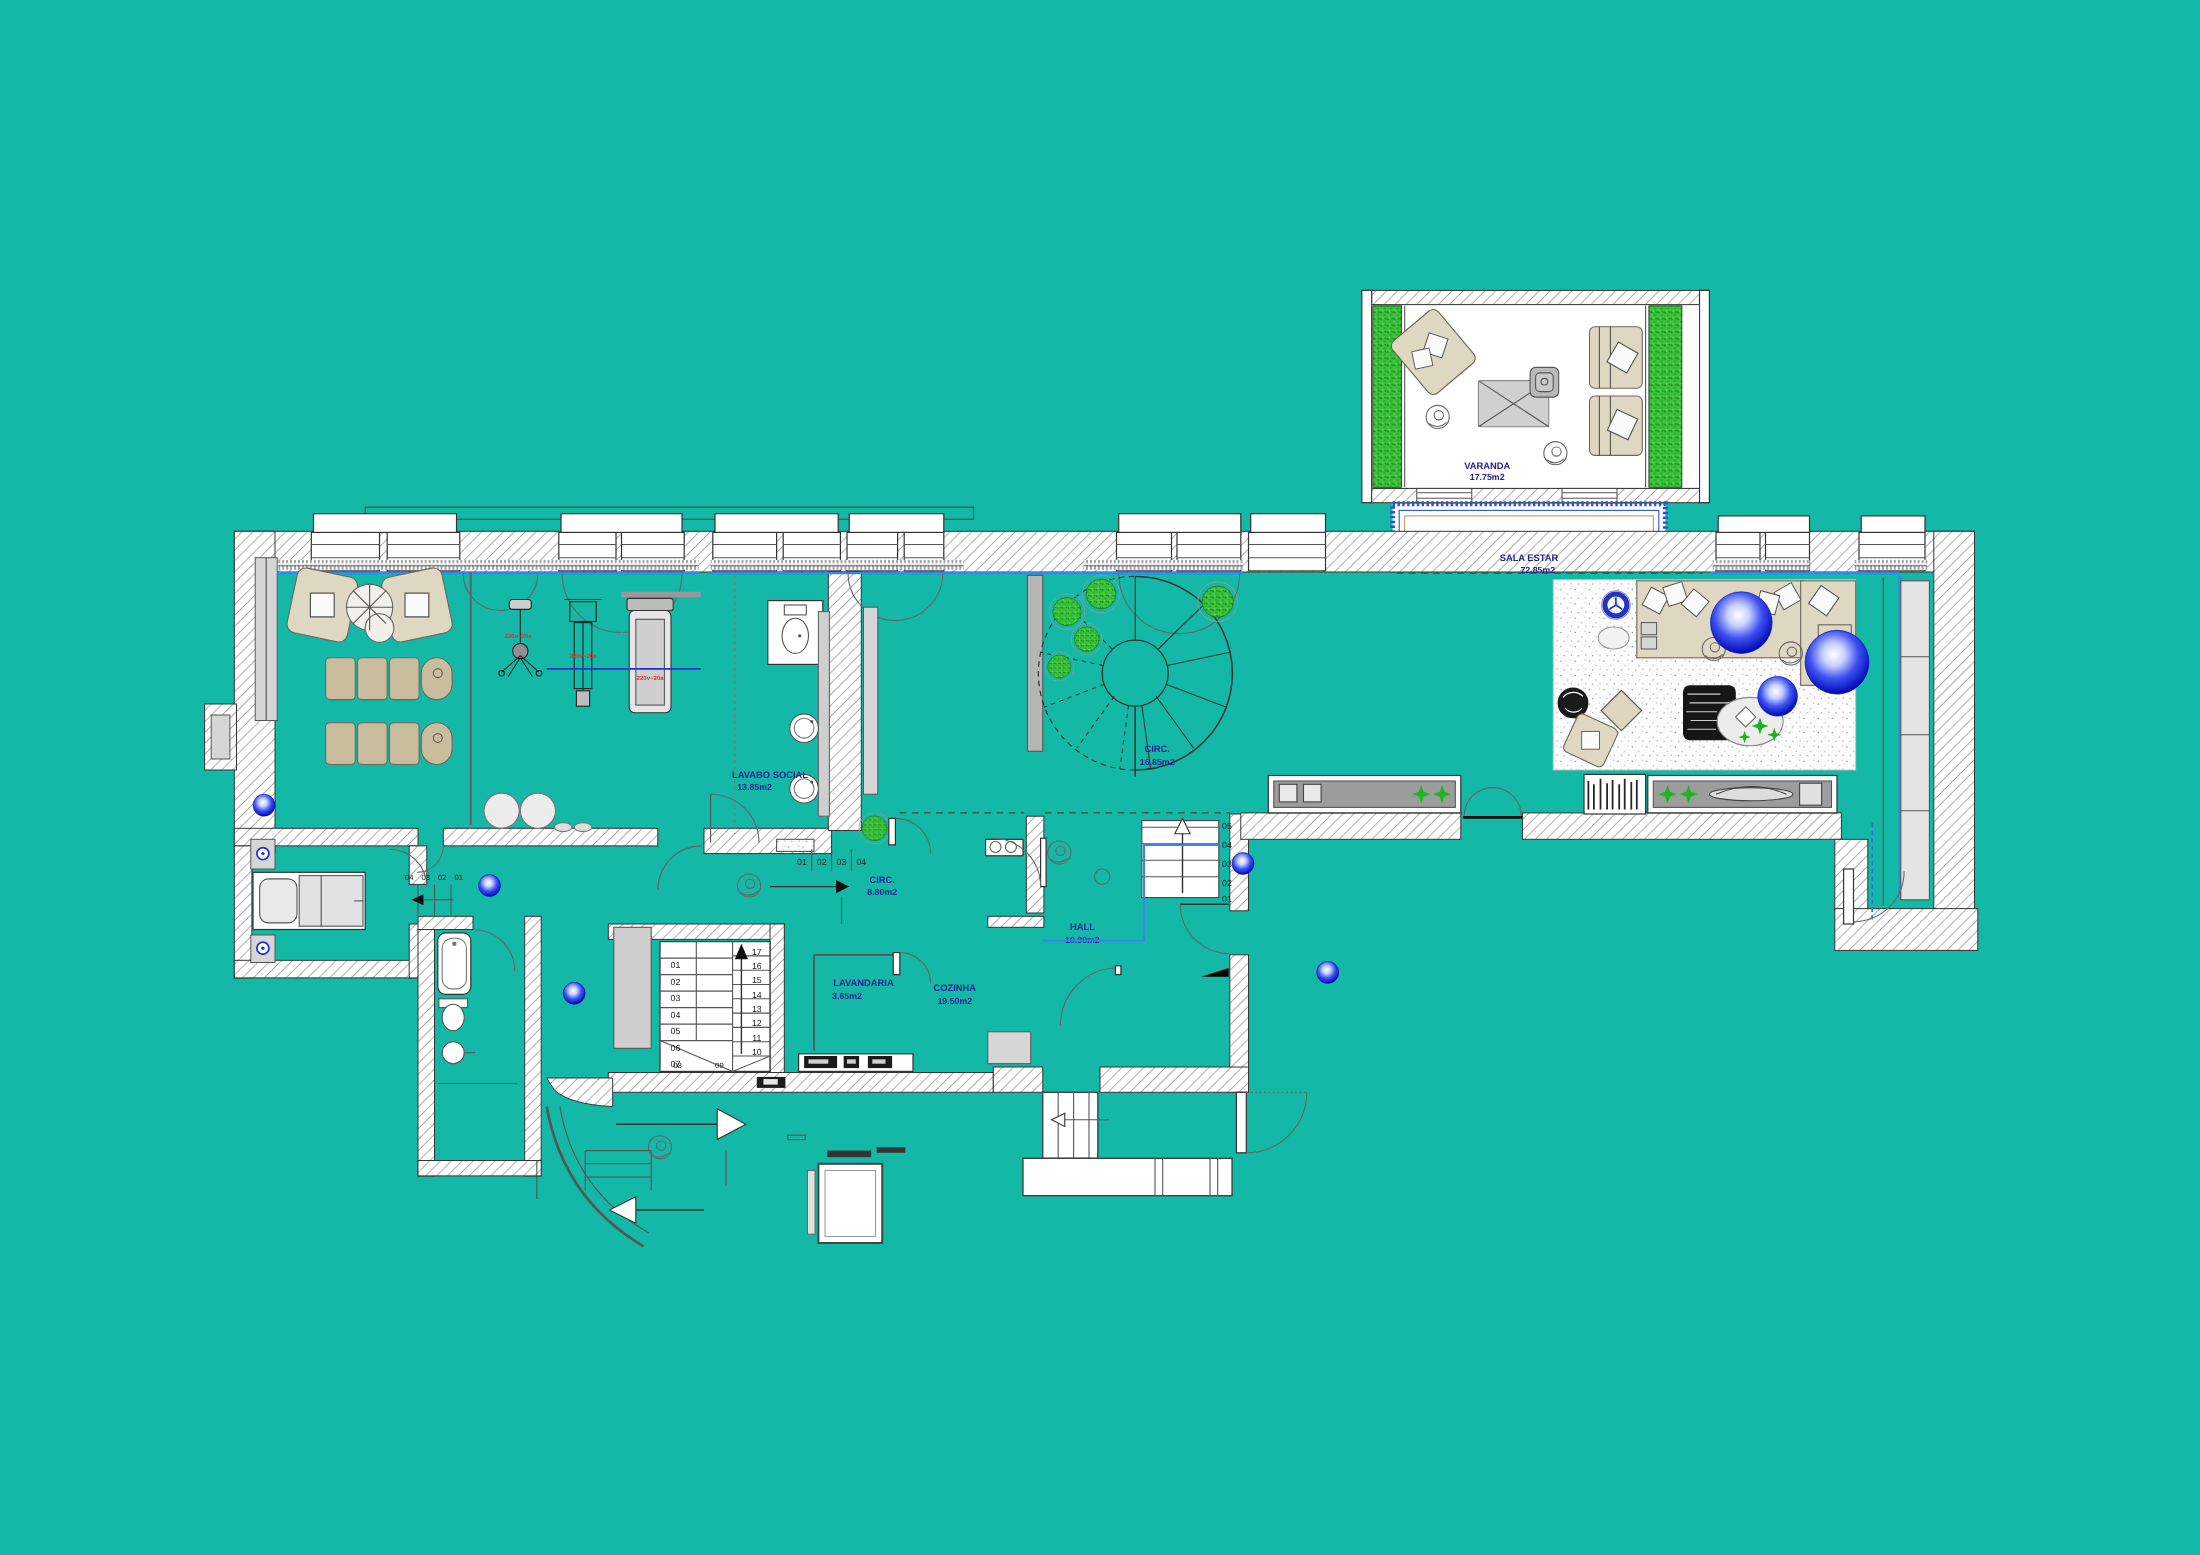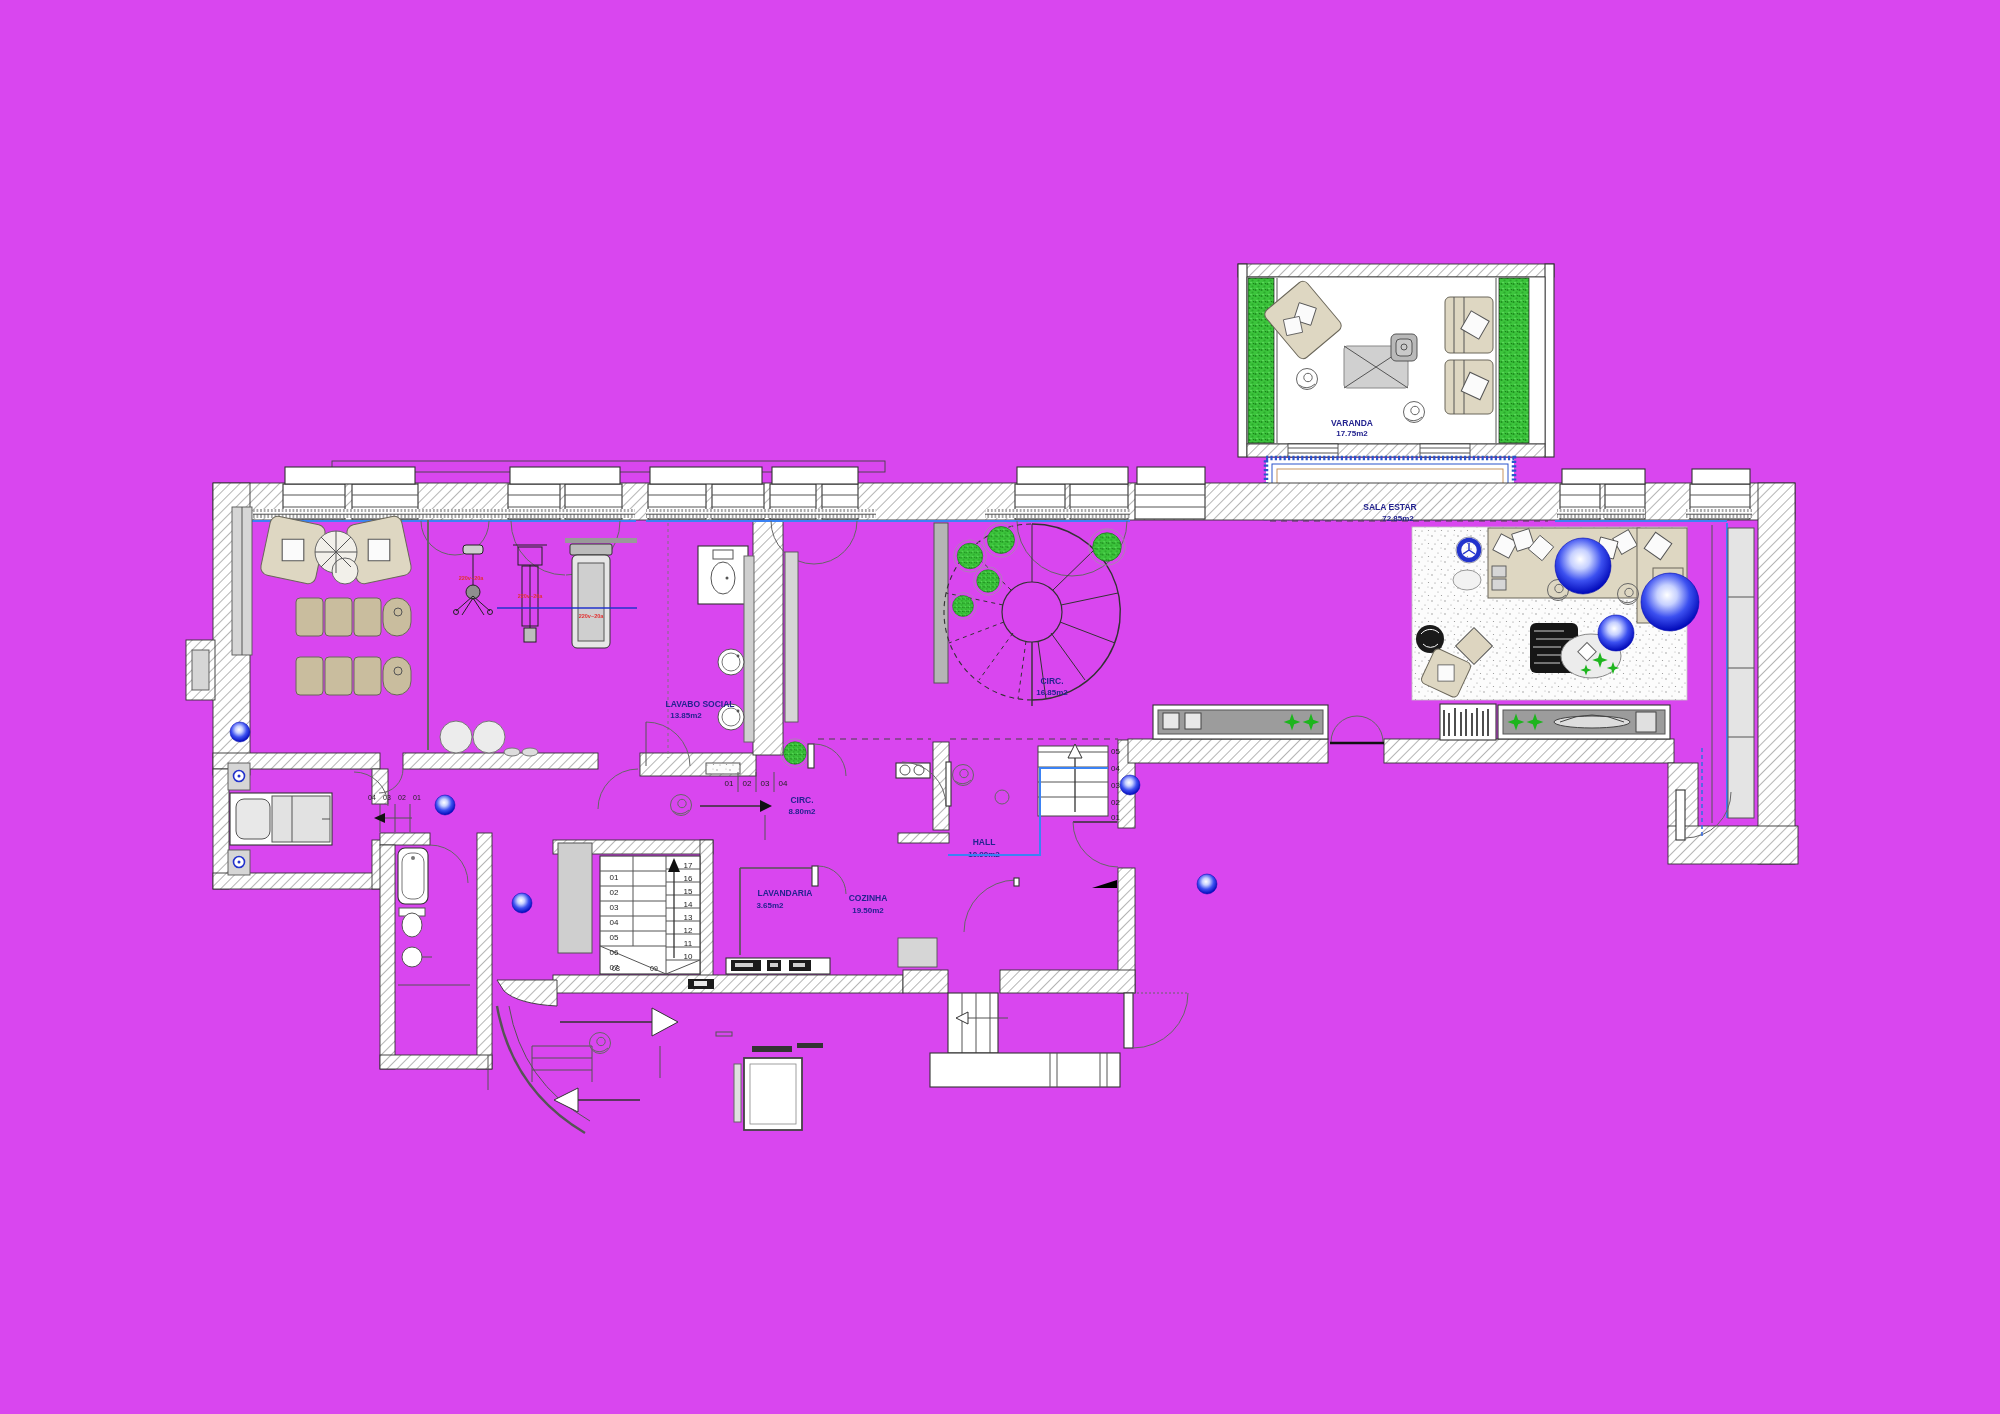--- a/index.html
+++ b/index.html
@@ -1,16 +1,16 @@
 <!DOCTYPE html>
 <html><head>
 <meta charset="utf-8">
 <style>
   html,body{margin:0;padding:0;background:#ffffff;}
-  .plan{width:2000px;height:1414px;position:relative;background:#d946ef;font-family:"Liberation Sans",sans-serif;}
+  .plan{width:2000px;height:1414px;position:relative;background:#14b8a6;font-family:"Liberation Sans",sans-serif;}
   svg{display:block;}
   .wall{fill:url(#hatch);stroke:#333;stroke-width:0.9;}
   .thin{fill:#fff;stroke:#333;stroke-width:1.1;}
   .beige{fill:#ded7c2;stroke:#6b675a;stroke-width:1;}
   .tan{fill:#c9bd9e;stroke:#6b675a;stroke-width:1;}
   .gray{fill:#d6d6d6;stroke:#555;stroke-width:0.9;}
   .sk{fill:none;stroke:#555;stroke-width:1;}
   .sk2{fill:none;stroke:#333;stroke-width:1.3;}
   .arc{fill:none;stroke:#666;stroke-width:1;}
   .dash{fill:none;stroke:#444;stroke-width:1.1;stroke-dasharray:6 5;}

